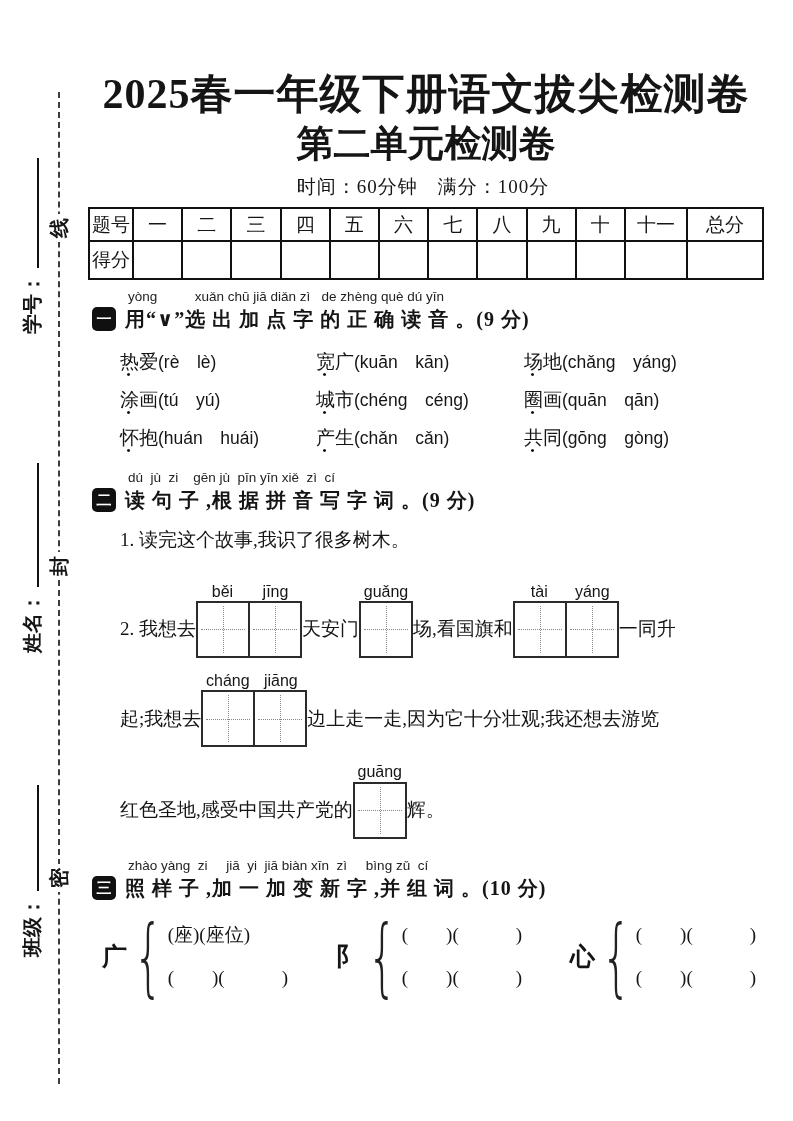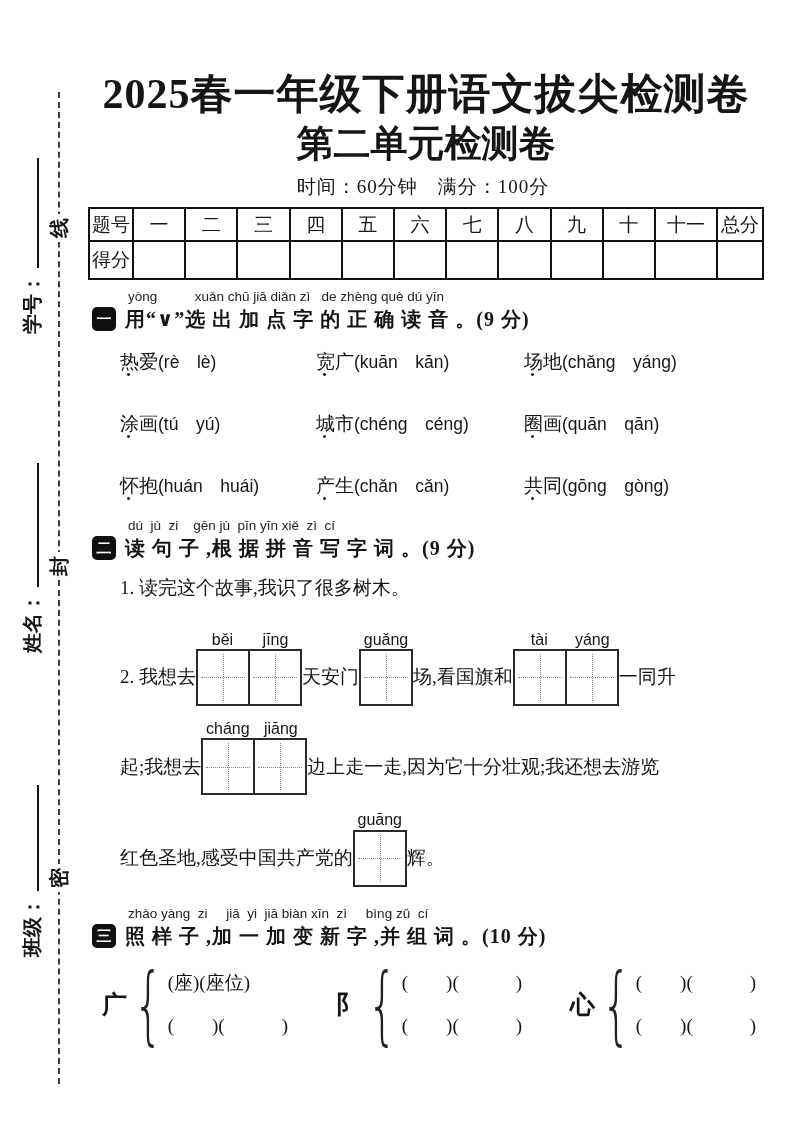--- a/index.html
+++ b/index.html
@@ -37,38 +37,38 @@
   .title1 { text-align:center; font-size:42px; font-weight:bold; letter-spacing:1px; line-height:1.28; }
   .title2 { text-align:center; font-size:37px; font-weight:bold; line-height:1.2; }
   .meta { text-align:center; font-size:19px; margin-top:8px; padding-right:6px; letter-spacing:1px; }
 
   table.score { border-collapse:collapse; width:676px; margin-top:7px; table-layout:fixed; }
   table.score td {
     border:2px solid #111; text-align:center; font-size:19px; height:33px;
     font-family:"Liberation Serif",serif;
   }
   table.score tr.scorerow td { height:38px; }
-  td.c-first { width:44px; } td.c-last { width:46px; } td.c-eleven { width:62px; }
+  td.c-first { width:44px; } td.c-last { width:76px; } td.c-eleven { width:62px; }
 
   .pyline {
     font-family:"Liberation Sans","DejaVu Sans",sans-serif;
     font-size:13.5px; color:#222; white-space:pre; margin-left:40px; line-height:1.1;
   }
   .head { display:flex; align-items:center; gap:9px; margin-left:4px; margin-top:1px; }
   .badge {
     width:24px; height:24px; background:#101010; color:#fff; border-radius:5px;
     display:flex; align-items:center; justify-content:center;
     font-size:15px; font-weight:bold; flex:0 0 auto;
   }
   .head .htxt { font-size:20px; font-weight:bold; white-space:pre; letter-spacing:1px; }
 
   
   .wgrid {
     margin:16px 0 2px 32px;
-    display:grid; grid-template-columns:196px 208px auto; row-gap:36px;
+    display:grid; grid-template-columns:196px 208px auto; row-gap:12px;
     font-size:19px;
   }
   .witem { white-space:nowrap; }
   .witem .py { font-family:"Liberation Sans","DejaVu Sans",sans-serif; font-size:17.5px; }
   .dotted { position:relative; display:inline-block; }
   .dotted::after {
     content:"•"; position:absolute; left:45%; bottom:-0.62em;
     transform:translateX(-50%); font-size:13px; color:#111;
   }
 

